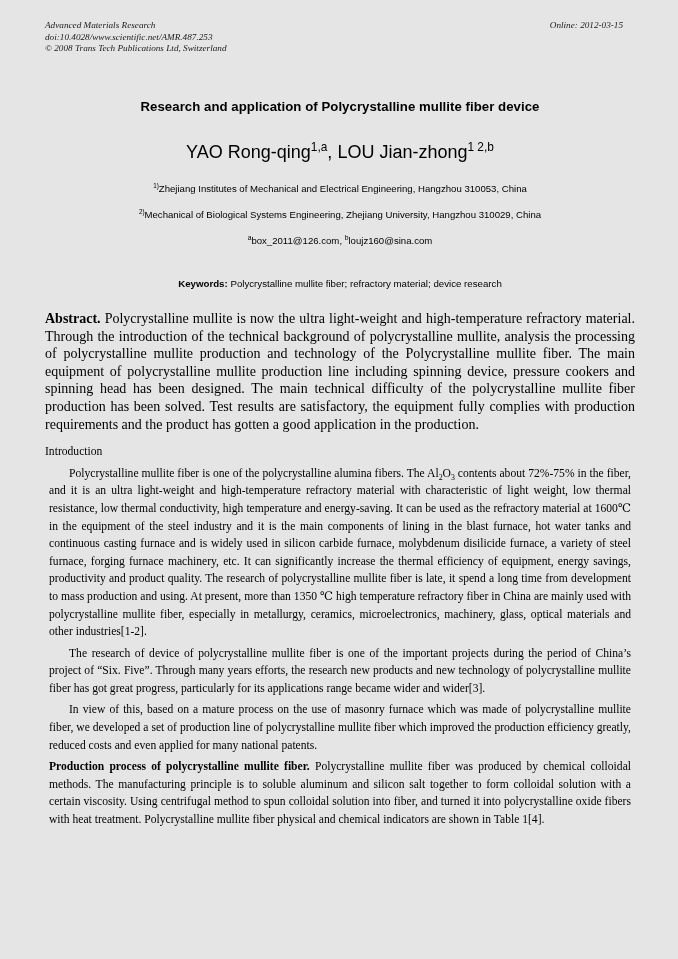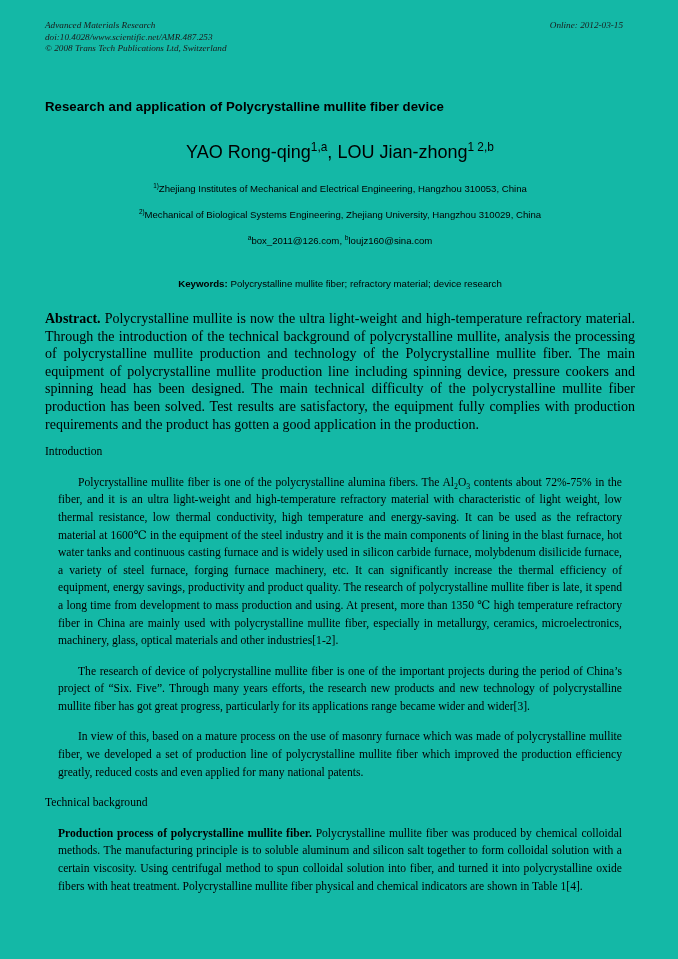--- a/index.html
+++ b/index.html
@@ -9,21 +9,21 @@
     background: #ffffff;
   }
   body {
     font-family: "Liberation Serif", "DejaVu Serif", serif;
     color: #000000;
   }
   .page {
     position: relative;
     width: 678px;
     height: 959px;
-    background: #14b8a6;
+    background: #e5e5e5;
     overflow: hidden;
     box-sizing: border-box;
     padding: 20px 43px 0 45px;
   }
 
   
   .journal-header {
     position: relative;
     font-family: "Liberation Serif", "DejaVu Serif", serif;
     font-style: italic;
@@ -38,20 +38,21 @@
     top: 0;
     right: 12px;
     font-style: italic;
     font-size: 9.2px;
     white-space: nowrap;
   }
 
   
   .paper-title {
     margin-top: 26px;
+    text-align: center;
     font-family: "Liberation Sans", "DejaVu Sans", sans-serif;
     font-weight: bold;
     font-size: 13.2px;
     line-height: 17px;
     letter-spacing: 0.05px;
   }
 
   
   .authors {
     margin-top: 29px;
@@ -107,21 +108,21 @@
     font-weight: normal;
     font-size: 11.6px;
     line-height: 17.6px;
   }
   .body-para {
     font-size: 11.6px;
     line-height: 17.6px;
     text-align: justify;
     text-justify: inter-word;
     text-indent: 20px;
-    margin: 13px;
+    margin: 4px;
   }
   .body-para.noindent { text-indent: 0; }
   .run-in-label { font-weight: bold; }
   sub {
     font-size: 0.68em;
     vertical-align: sub;
     line-height: 0;
   }
 </style>
 </head>
@@ -165,19 +166,18 @@
   <div class="section-heading">Introduction</div>
 
   <p class="body-para">
     <span>Polycrystalline mullite fiber is one of the polycrystalline alumina fibers. The Al</span><sub>2</sub><span>O</span><sub>3</sub><span> contents about 72%-75% in the fiber, and it is an ultra light-weight and high-temperature refractory material with characteristic of light weight, low thermal resistance, low thermal conductivity, high temperature and energy-saving. It can be used as the refractory material at 1600℃ in the equipment of the steel industry and it is the main components of lining in the blast furnace, hot water tanks and continuous casting furnace and is widely used in silicon carbide furnace, molybdenum disilicide furnace, a variety of steel furnace, forging furnace machinery, etc. It can significantly increase the thermal efficiency of equipment, energy savings, productivity and product quality. The research of polycrystalline mullite fiber is late, it spend a long time from development to mass production and using. At present, more than 1350 ℃ high temperature refractory fiber in China are mainly used with polycrystalline mullite fiber, especially in metallurgy, ceramics, microelectronics, machinery, glass, optical materials and other industries[1-2].</span>
   </p>
 
   <p class="body-para">The research of device of polycrystalline mullite fiber is one of the important projects during the period of China’s project of “Six. Five”. Through many years efforts, the research new products and new technology of polycrystalline mullite fiber has got great progress, particularly for its applications range became wider and wider[3].</p>
 
   <p class="body-para">In view of this, based on a mature process on the use of masonry furnace which was made of polycrystalline mullite fiber, we developed a set of production line of polycrystalline mullite fiber which improved the production efficiency greatly, reduced costs and even applied for many national patents.</p>
 
-  <div class="section-heading">Technical background</div>
 
   <p class="body-para noindent">
     <span class="run-in-label">Production process of polycrystalline mullite fiber.</span><span> Polycrystalline mullite fiber was produced by chemical colloidal methods. The manufacturing principle is to soluble aluminum and silicon salt together to form colloidal solution with a certain viscosity. Using centrifugal method to spun colloidal solution into fiber, and turned it into polycrystalline oxide fibers with heat treatment. Polycrystalline mullite fiber physical and chemical indicators are shown in Table 1[4].</span>
   </p>
 
 </div>
 
 </body></html>

